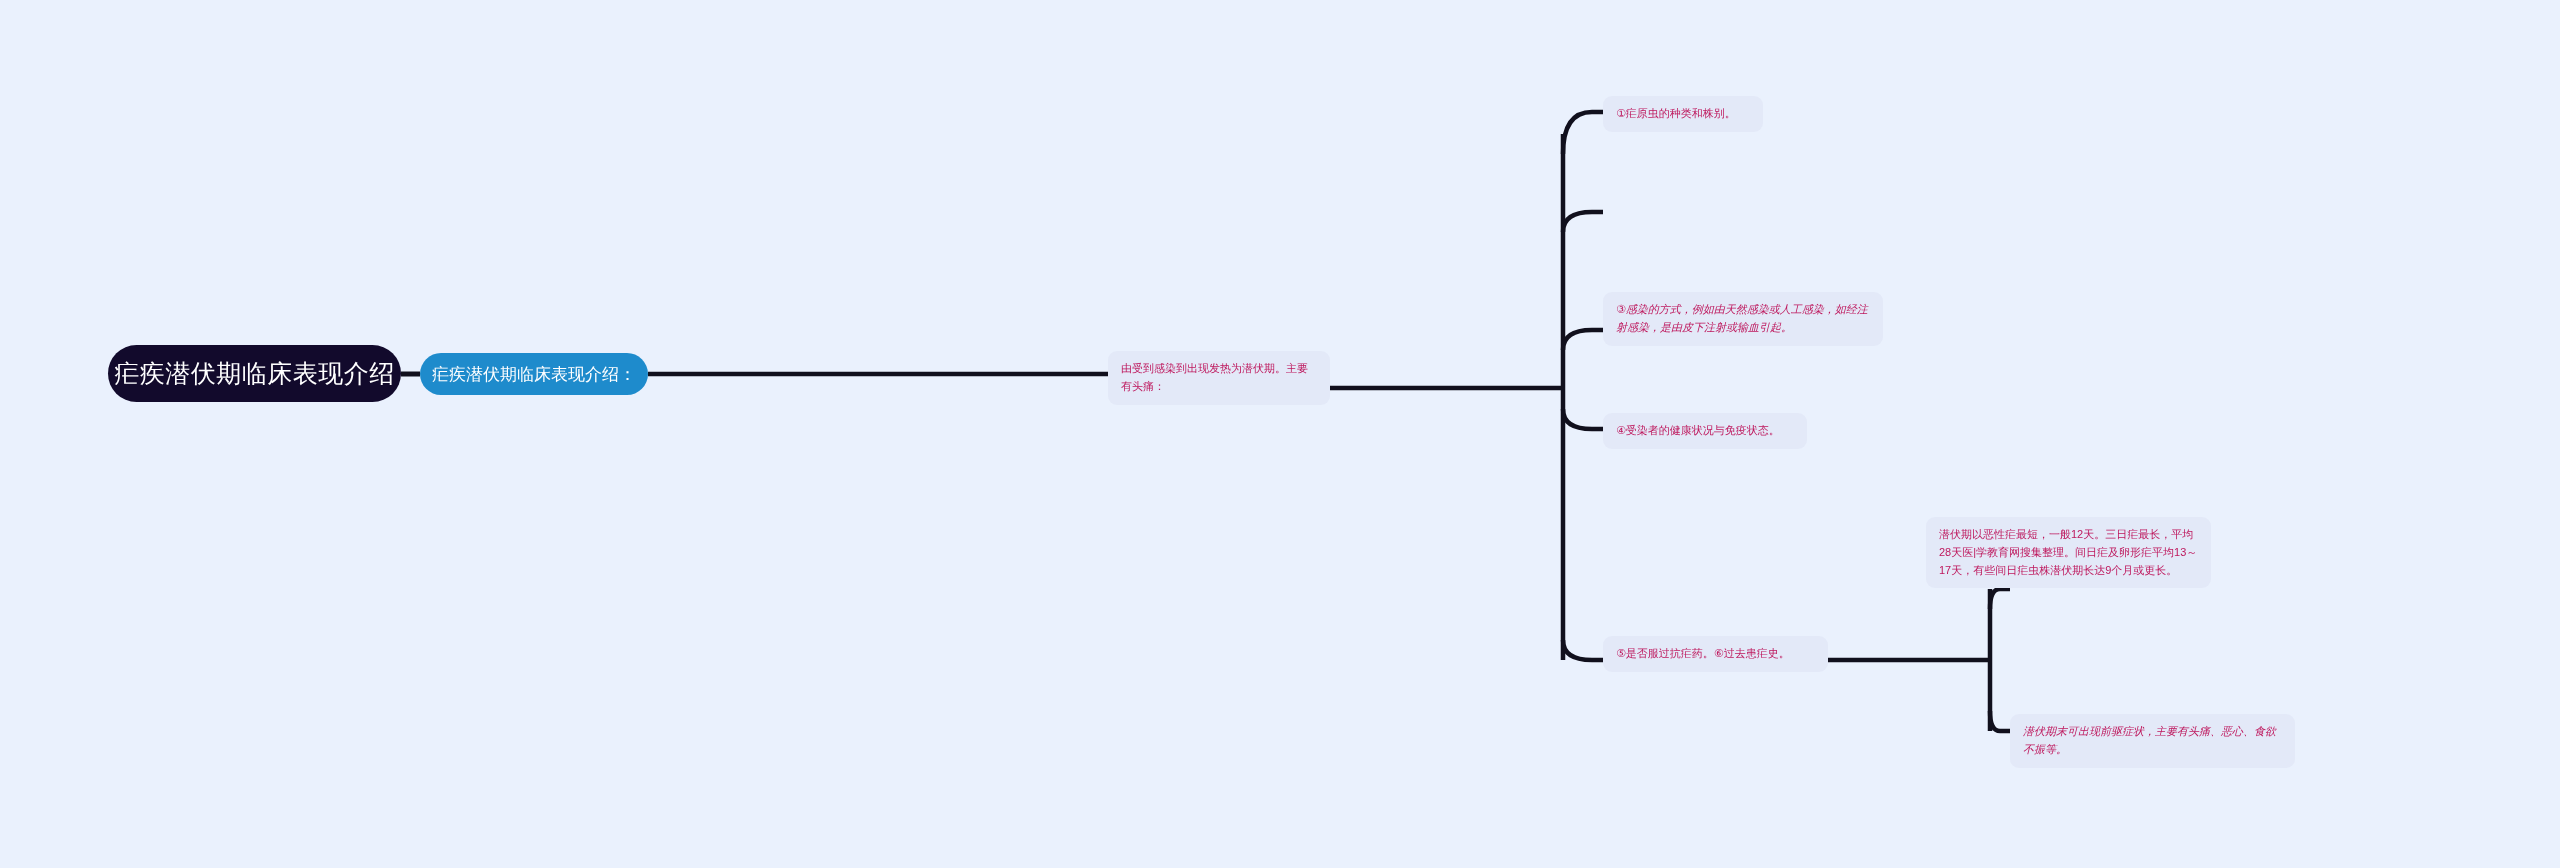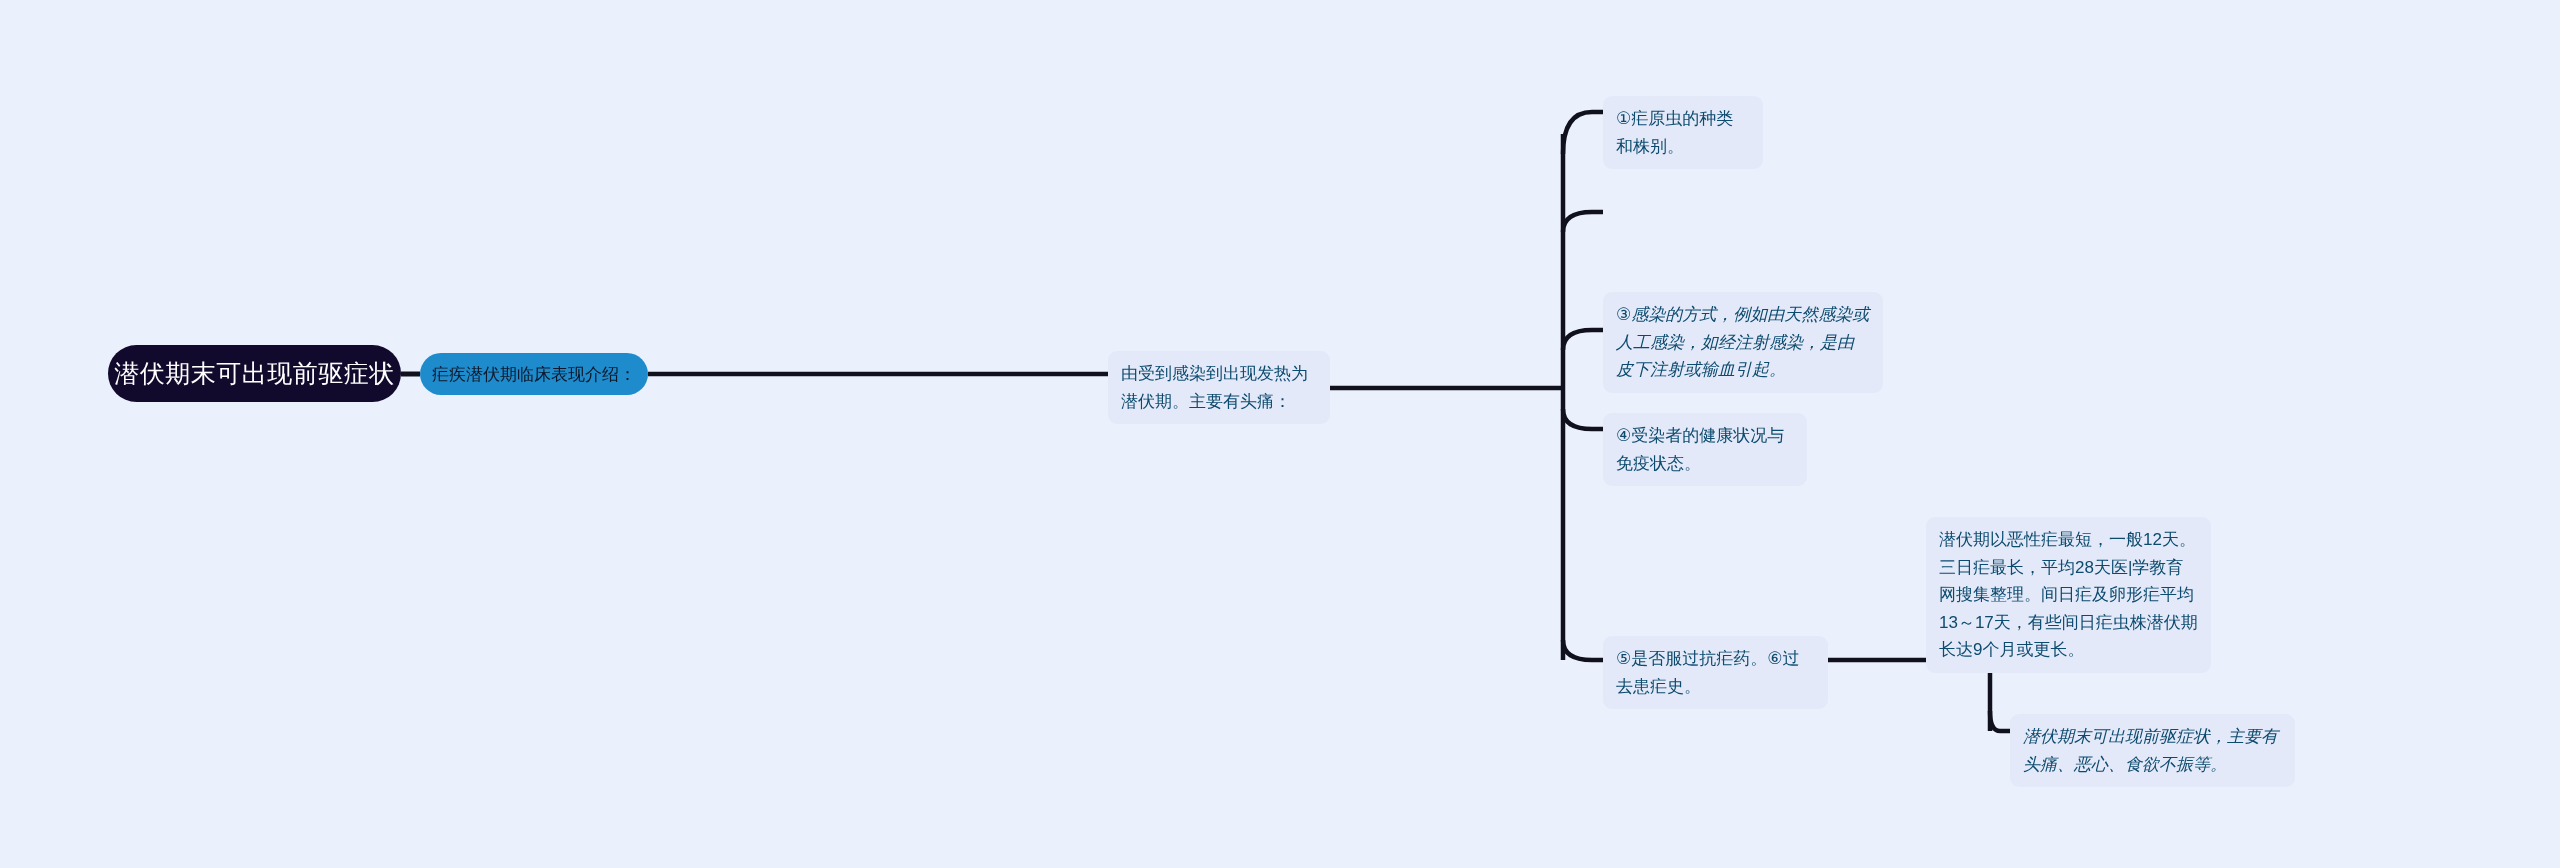--- a/index.html
+++ b/index.html
@@ -51,30 +51,30 @@
   }
 
   .node-topic {
     left: 420px;
     top: 353px;
     width: 228px;
     height: 42px;
     background: #1e8bcc;
     border-radius: 21px;
     justify-content: center;
-    color: #0f172a;
+    color: #ffffff;
     font-size: 17px;
     white-space: nowrap;
   }
 
   .node-sub {
     background: #e3e9f8;
     border-radius: 9px;
-    color: #0c4a6e;
-    font-size: 17px;
+    color: #be185d;
+    font-size: 11px;
     line-height: 1.62;
     padding: 9px 13px;
   }
 
   .node-desc {
     left: 1108px;
     top: 351px;
     width: 222px;
     min-height: 46px;
   }
@@ -120,21 +120,21 @@
       <path d="M 1563 640 Q 1563 660 1592 660 L 1603 660"></path>
 
       <path d="M 1828 660 L 1990 660"></path>
       <path d="M 1990 589 L 1990 731"></path>
       <path d="M 1990 609 Q 1990 589 2000 589 L 2010 589"></path>
       <path d="M 1990 711 Q 1990 731 2000 731 L 2010 731"></path>
     </g>
   </svg>
 
   <div class="node node-root">
-    <span class="node-text" style="text-align:center">潜伏期末可出现前驱症状</span>
+    <span class="node-text" style="text-align:center">疟疾潜伏期临床表现介绍</span>
   </div>
 
   <div class="node node-topic">
     <span class="node-text" style="text-align:center">疟疾潜伏期临床表现介绍：</span>
   </div>
 
   <div class="node node-sub node-desc">
     <span class="node-text">由受到感染到出现发热为潜伏期。主要有头痛：</span>
   </div>
 

